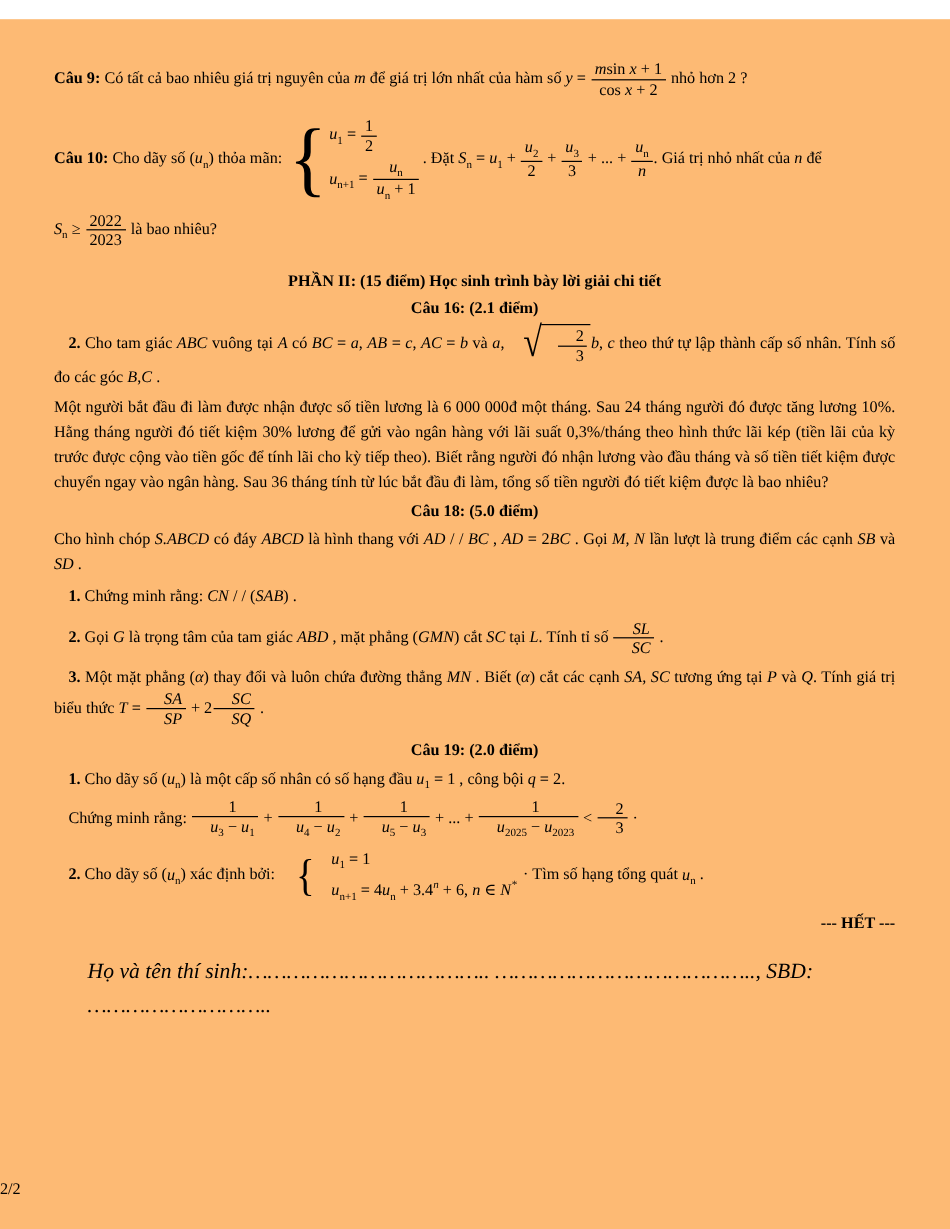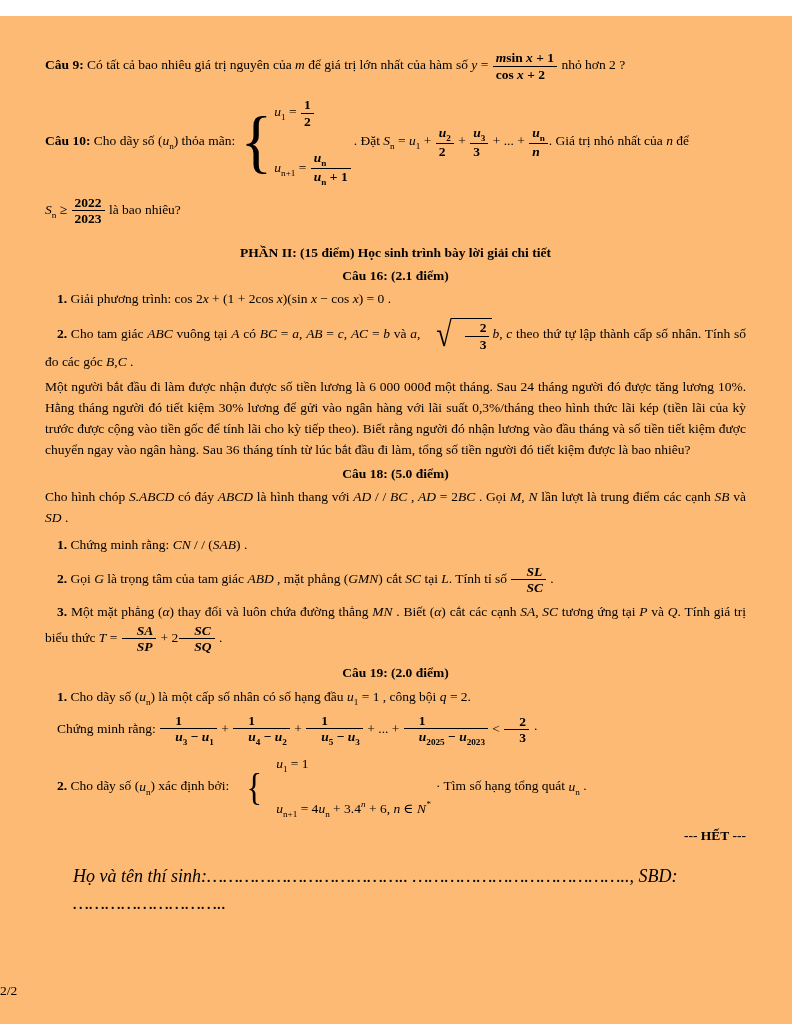--- a/index.html
+++ b/index.html
@@ -10,30 +10,30 @@
     font-size:13.5px; line-height:1.55;
     padding:34px 46px 0 45px; position:relative; overflow:hidden;
   }
   p { margin:0; }
   .para { text-align:justify; }
   .heading { font-weight:700; text-align:center; }
   .item { text-indent:12px; }
   i { font-style:italic; }
   sub, sup { font-size:0.68em; }
   sub i, sup i { font-style:italic; }
-  .frac { display:inline-block; vertical-align:middle; line-height:1.15; padding:0 1px;font-weight:bold; }
+  .frac { display:inline-block; vertical-align:middle; text-align:center; line-height:1.15; padding:0 1px; }
   .frac .num { display:block; border-bottom:1px solid #000; padding:0 3px; }
   .frac .den { display:block; padding:0 3px; }
   .sqrt { display:inline-flex; align-items:center; vertical-align:middle; }
   .sqrt .rad { font-size:2.1em; line-height:0.8; margin-right:-1px; transform:scaleY(1.25); transform-origin:center; }
   .sqrt .sq-c { border-top:1px solid #000; padding:1px 2px 0 1px; }
   .cases { display:inline-flex; align-items:center; vertical-align:middle; margin:0 2px; }
   .cases .brace { font-size:2.4em; line-height:1; margin-right:2px; transform:scaleY(1.15); transform-origin:center; }
   .cases.big .brace { font-size:4.9em; transform:scaleY(1.05); }
-  .cases .rows { display:inline-flex; flex-direction:column; align-items:flex-start;gap:19px; }
+  .cases .rows { display:inline-flex; flex-direction:column; align-items:flex-start; }
   .cases .row { display:block; padding:1px 0; }
   .end-mark { text-align:right; font-weight:700; margin:4px 0 14px 0; }
   .signature { font-style:italic; font-size:18px; margin:16px 0 0 28px; text-align:left; }
   .footer { position:absolute; bottom:26px; left:0; width:100%; text-align:left; }
   .mb2{margin-bottom:2px;} .mb3{margin-bottom:3px;} .mb4{margin-bottom:4px;}
   .mb6{margin-bottom:6px;} .mb8{margin-bottom:8px;}
   .mb14{margin-bottom:14px;} .mb16{margin-bottom:16px;}
 </style>
 </head>
 <body>
@@ -48,21 +48,20 @@
           <span class="row"><span class="var"><i>u</i><sub>1</sub></span><span> = </span><span class="frac"><span class="num"><span>1</span></span><span class="den"><span>2</span></span></span></span>
           <span class="row"><span class="var"><i>u</i><sub>n+1</sub></span><span> = </span><span class="frac"><span class="num"><span class="var"><i>u</i><sub>n</sub></span></span><span class="den"><span class="var"><i>u</i><sub>n</sub></span><span> + 1</span></span></span></span>
         </span>
       </span><span>. Đặt </span><span class="var"><i>S</i><sub>n</sub></span><span> = </span><span class="var"><i>u</i><sub>1</sub></span><span> + </span><span class="frac"><span class="num"><span class="var"><i>u</i><sub>2</sub></span></span><span class="den"><span>2</span></span></span><span> + </span><span class="frac"><span class="num"><span class="var"><i>u</i><sub>3</sub></span></span><span class="den"><span>3</span></span></span><span> + ... + </span><span class="frac"><span class="num"><span class="var"><i>u</i><sub>n</sub></span></span><span class="den"><i>n</i></span></span><span>.  Giá trị nhỏ nhất của </span><i>n</i><span> để</span></p>
 
   <p class="para mb16"><span class="var"><i>S</i><sub>n</sub></span><span> ≥ </span><span class="frac"><span class="num"><span>2022</span></span><span class="den"><span>2023</span></span></span><span> là bao nhiêu?</span></p>
 
   <p class="para heading mb2">PHẦN II: (15 điểm) Học sinh trình bày lời giải chi tiết</p>
 
   <p class="para heading mb3">Câu 16: (2.1 điểm)</p>
-  <p class="para item mb8"><b>1.</b><span> Giải phương trình:  cos 2</span><i>x</i><span> + (1 + 2cos </span><i>x</i><span>)(sin </span><i>x</i><span> − cos </span><i>x</i><span>) = 0 .</span></p>
   <p class="para item mb4"><b>2.</b><span> Cho tam giác  </span><i>ABC</i><span>  vuông tại  </span><i>A</i><span>  có  </span><i>BC</i><span> = </span><i>a</i><span>, </span><i>AB</i><span> = </span><i>c</i><span>, </span><i>AC</i><span> = </span><i>b</i><span>  và  </span><i>a</i><span>, </span><span class="sqrt">
         <span class="rad">√</span>
         <span class="sq-c"><span class="frac"><span class="num"><span>2</span></span><span class="den"><span>3</span></span></span></span>
       </span><i>b</i><span>,  </span><i>c</i><span>  theo thứ tự lập thành cấp số nhân. Tính số đo các góc  </span><i>B</i><span>,</span><i>C</i><span> .</span></p>
 
   <p class="para mb3">Một người bắt đầu đi làm được nhận được số tiền lương là 6 000 000đ một tháng. Sau 24 tháng người đó được tăng lương 10%. Hằng tháng người đó tiết kiệm 30% lương để gửi vào ngân hàng với lãi suất 0,3%/tháng theo hình thức lãi kép (tiền lãi của kỳ trước được cộng vào tiền gốc để tính lãi cho kỳ tiếp theo). Biết rằng người đó nhận lương vào đầu tháng và số tiền tiết kiệm được chuyển ngay vào ngân hàng. Sau 36 tháng tính từ lúc bắt đầu đi làm, tổng số tiền người đó tiết kiệm được là bao nhiêu?</p>
 
   <p class="para heading mb2">Câu 18: (5.0 điểm)</p>
   <p class="para mb6"><span>Cho hình chóp  </span><i>S.ABCD</i><span>  có đáy  </span><i>ABCD</i><span>  là hình thang với  </span><i>AD</i><span> / / </span><i>BC</i><span> ,  </span><i>AD</i><span> = 2</span><i>BC</i><span> . Gọi </span><i>M, N</i><span> lần lượt là trung điểm các cạnh </span><i>SB</i><span> và </span><i>SD</i><span> .</span></p>
   <p class="para item mb8"><b>1.</b><span> Chứng minh rằng:  </span><i>CN</i><span> / / (</span><i>SAB</i><span>) .</span></p>

